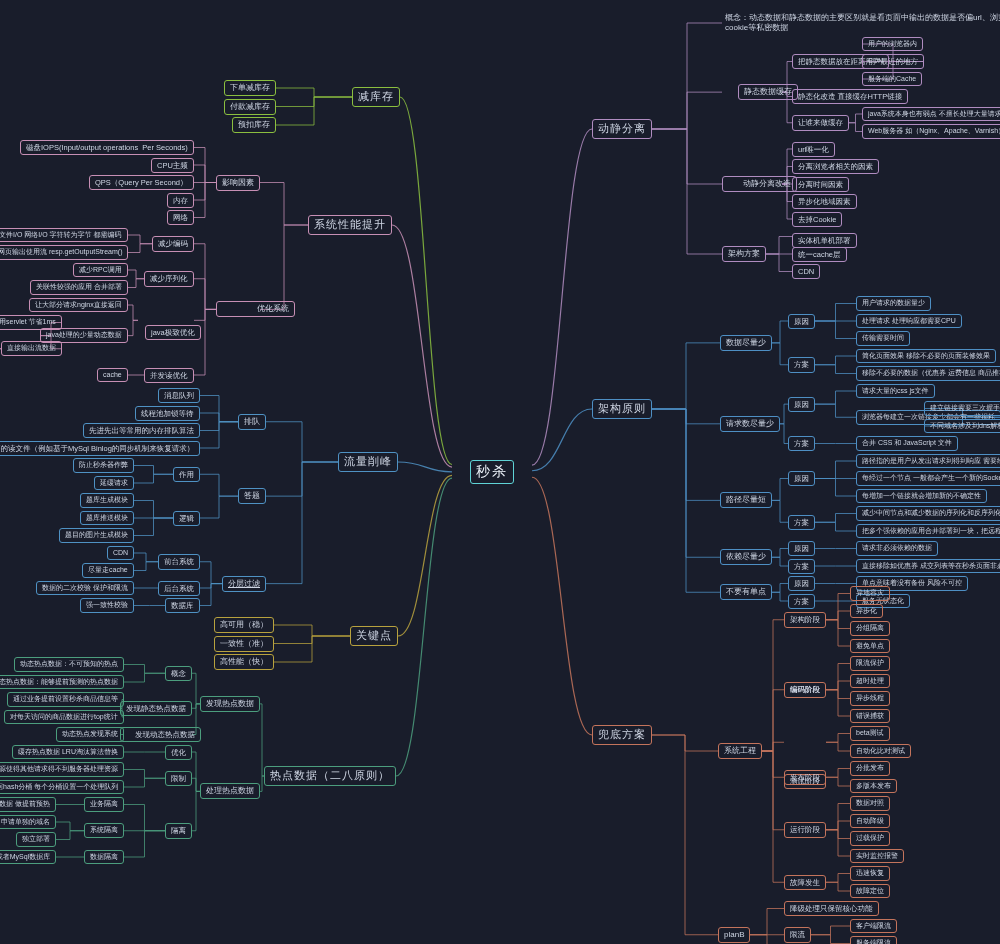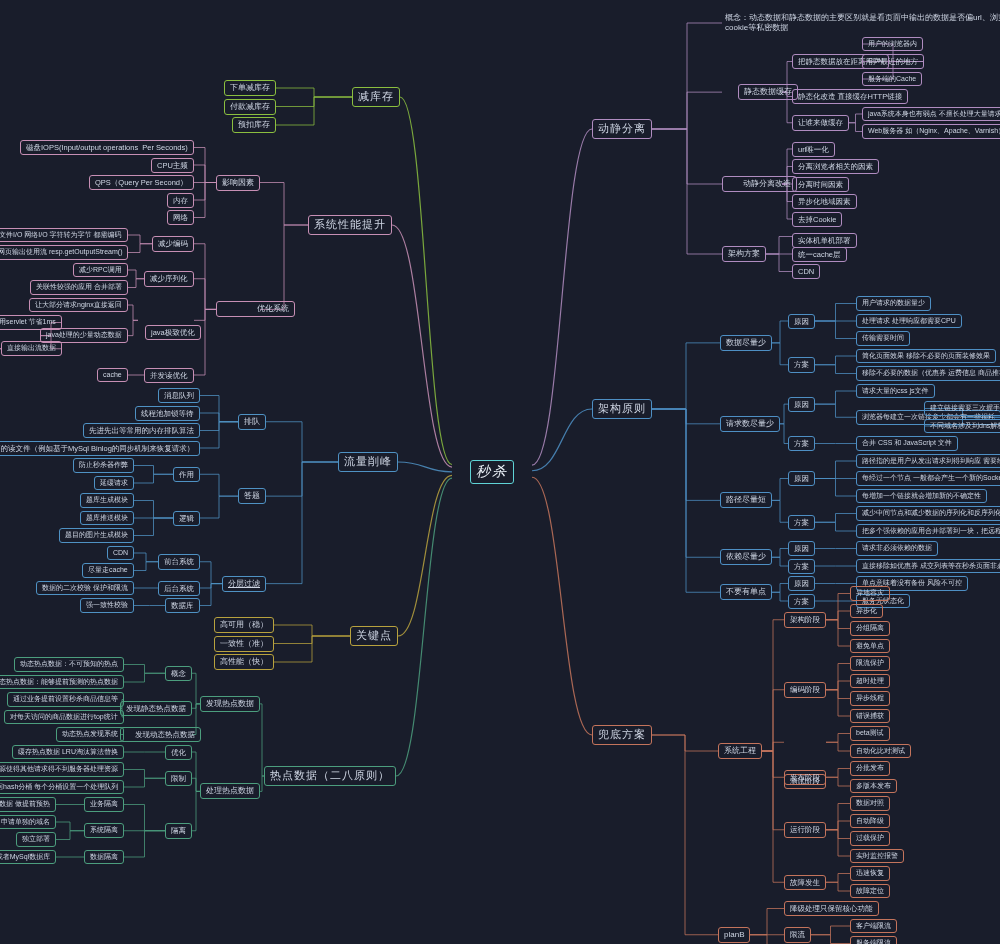--- a/index.html
+++ b/index.html
@@ -4,21 +4,21 @@
 <style>
   html,body{margin:0;padding:0;background:#191d2b;}
   body{width:1000px;height:944px;position:relative;overflow:hidden;
        font-family:"Liberation Sans","DejaVu Sans",sans-serif;color:#c9cfdd;}
   #canvas{position:absolute;inset:0;width:1000px;height:944px;}
   svg.links{position:absolute;left:0;top:0;width:1000px;height:944px;pointer-events:none;}
   .node{position:absolute;box-sizing:border-box;white-space:pre;line-height:1.25;}
   .node.boxed{border:1px solid #888;border-radius:3px;padding:2px 5px;}
   .node.plain{padding:1px 3px;}
   .root{border:2px solid #5fd3d6;border-radius:4px;color:#eef4fb;font-size:14px;
-        padding:9px 22px;letter-spacing:2px;font-style:italic;}
+        padding:9px 22px;letter-spacing:2px;}
   .lvl1{font-size:11px;padding:4px 9px;letter-spacing:1px;}
   .lvl2{font-size:8px;}
   .lvl3{font-size:7.5px;}
   .lvl4{font-size:7px;}
 </style>
 </head>
 <body>
 
 <div id="canvas">
   <svg class="links" id="links">
@@ -321,21 +321,21 @@
       <div class="node lvl4 boxed" style="border-color: rgb(78, 143, 196); color: rgb(207, 214, 228); left: 856px; top: 576px;">单点意味着没有备份 风险不可控</div>
       <div class="node lvl3 boxed" style="border-color: rgb(78, 143, 196); color: rgb(207, 214, 228); left: 788px; top: 593.5px;">方案</div>
       <div class="node lvl4 boxed" style="border-color: rgb(78, 143, 196); color: rgb(207, 214, 228); left: 856px; top: 593.5px;">服务无状态化</div>
       <div class="node lvl1 boxed" style="border-color: rgb(196, 116, 92); color: rgb(207, 214, 228); left: 592px; top: 725px;">兜底方案</div>
       <div class="node lvl2 boxed" style="border-color: rgb(196, 116, 92); color: rgb(207, 214, 228); left: 718px; top: 743px;">系统工程</div>
       <div class="node lvl3 boxed" style="border-color: rgb(196, 116, 92); color: rgb(207, 214, 228); left: 784px; top: 612.25px;">架构阶段</div>
       <div class="node lvl4 boxed" style="border-color: rgb(196, 116, 92); color: rgb(207, 214, 228); left: 850px; top: 586px;">异地容灾</div>
       <div class="node lvl4 boxed" style="border-color: rgb(196, 116, 92); color: rgb(207, 214, 228); left: 850px; top: 603.5px;">异步化</div>
       <div class="node lvl4 boxed" style="border-color: rgb(196, 116, 92); color: rgb(207, 214, 228); left: 850px; top: 621px;">分组隔离</div>
       <div class="node lvl4 boxed" style="border-color: rgb(196, 116, 92); color: rgb(207, 214, 228); left: 850px; top: 638.5px;">避免单点</div>
-      <div class="node lvl3 boxed" style="border-color: rgb(196, 116, 92); color: rgb(207, 214, 228); left: 784px; top: 682.25px;">编码阶段</div>
+      <div class="node lvl3 boxed" style="border-color: rgb(196, 116, 92); color: rgb(207, 214, 228); left: 784px; top: 682.25px; font-weight: bold;">编码阶段</div>
       <div class="node lvl4 boxed" style="border-color: rgb(196, 116, 92); color: rgb(207, 214, 228); left: 850px; top: 656px;">限流保护</div>
       <div class="node lvl4 boxed" style="border-color: rgb(196, 116, 92); color: rgb(207, 214, 228); left: 850px; top: 673.5px;">超时处理</div>
       <div class="node lvl4 boxed" style="border-color: rgb(196, 116, 92); color: rgb(207, 214, 228); left: 850px; top: 691px;">异步线程</div>
       <div class="node lvl4 boxed" style="border-color: rgb(196, 116, 92); color: rgb(207, 214, 228); left: 850px; top: 708.5px;">错误捕获</div>
       <div class="node lvl3 boxed" style="border-color: rgb(196, 116, 92); color: rgb(207, 214, 228); left: 784px; top: 774px;">测试阶段</div>
       <div class="node lvl4 boxed" style="border-color: rgb(196, 116, 92); color: rgb(207, 214, 228); left: 850px; top: 726px;">beta测试</div>
       <div class="node lvl4 boxed" style="border-color: rgb(196, 116, 92); color: rgb(207, 214, 228); left: 850px; top: 743.5px;">自动化比对测试</div>
       <div class="node lvl3 boxed" style="border-color: rgb(196, 116, 92); color: rgb(207, 214, 228); left: 784px; top: 769.75px;">发布阶段</div>
       <div class="node lvl4 boxed" style="border-color: rgb(196, 116, 92); color: rgb(207, 214, 228); left: 850px; top: 761px;">分批发布</div>
       <div class="node lvl4 boxed" style="border-color: rgb(196, 116, 92); color: rgb(207, 214, 228); left: 850px; top: 778.5px;">多版本发布</div>

